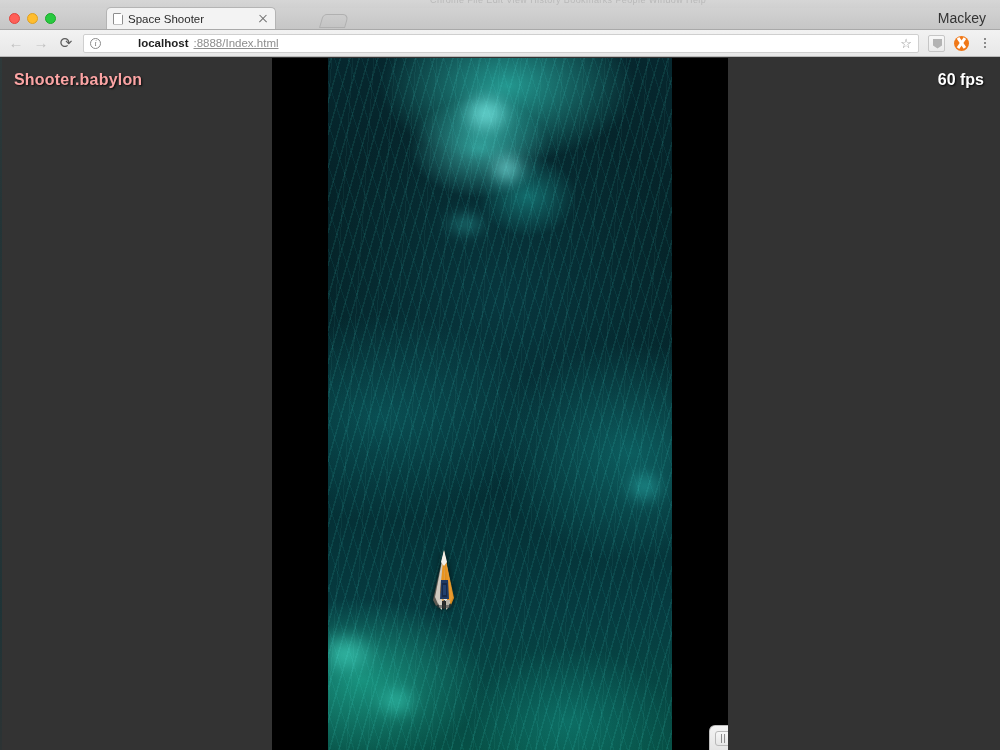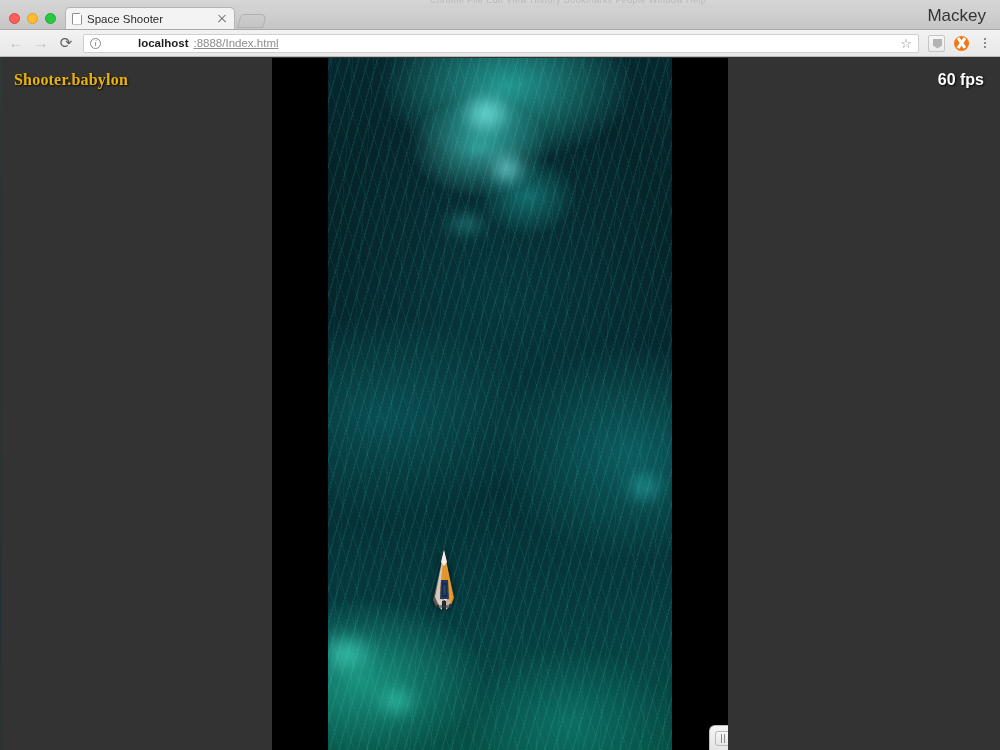--- a/index.html
+++ b/index.html
@@ -21,21 +21,21 @@
     position:absolute; top:-5px; left:430px;
     font-size:9px; color:#b9b9b9; white-space:nowrap;
     letter-spacing:.4px;
   }
 
   .chrome-tabstrip {
     height:22px; width:100%;
     background:linear-gradient(to bottom,#d2d2d2,#c6c6c6);
     border-bottom:1px solid #a9a9a9;
     position:relative;
-    display:flex; align-items:flex-end;
+    display:flex; align-items:flex-end;gap:41px;
   }
   .traffic-lights {
     display:flex; gap:7px; align-items:center;
     padding:0 9px 5px 9px;
   }
   .tl { width:11px; height:11px; border-radius:50%; display:block; }
   .tl-close { background:#ff5f57; border:1px solid #e0443e; }
   .tl-min   { background:#ffbd2e; border:1px solid #dea123; }
   .tl-max   { background:#28c940; border:1px solid #1aab29; }
 
@@ -73,21 +73,21 @@
   .newtab-btn {
     width:26px; height:14px; margin-left:4px; margin-bottom:1px;
     background:linear-gradient(to bottom,#cdcdcd,#c4c4c4);
     border:1px solid #b0b0b0;
     border-radius:4px 6px 0 0;
     transform:skewX(-16deg);
     cursor:pointer;
   }
   .profile-name {
     position:absolute; right:14px; bottom:3px;
-    font-size:17px; color:#333;
+    font-size:14px; color:#333;
   }
 
   .chrome-toolbar {
     height:27px; width:100%;
     background:linear-gradient(to bottom,#f2f2f2,#e8e8e8);
     border-bottom:1px solid #b9b9b9;
     display:flex; align-items:center; padding:0 8px; gap:9px;
   }
   .nav-btn {
     width:16px; height:16px; flex:0 0 auto;
@@ -207,24 +207,23 @@
   
   #spaceship {
     position:absolute; left:158px; top:492px;
     width:28px; height:62px; z-index:4;
     filter:drop-shadow(0 0 3px rgba(0,0,0,.7));
   }
 
   
   .hud-title {
     position:absolute; left:14px; top:13px; z-index:6;
-    color:#eab308; font-size:16px; font-weight:bold;
+    color:#fca5a5; font-size:16px; font-weight:bold;
     text-shadow:1px 1px 2px rgba(0,0,0,.85);
     letter-spacing:.2px;
-    font-family:Liberation Serif, serif;
   }
   .hud-fps {
     position:absolute; right:16px; top:13px; z-index:6;
     color:#ffffff; font-size:16px; font-weight:bold;
     text-shadow:1px 1px 2px rgba(0,0,0,.85);
     text-align:right;
   }
 
   
   #control-panel {

